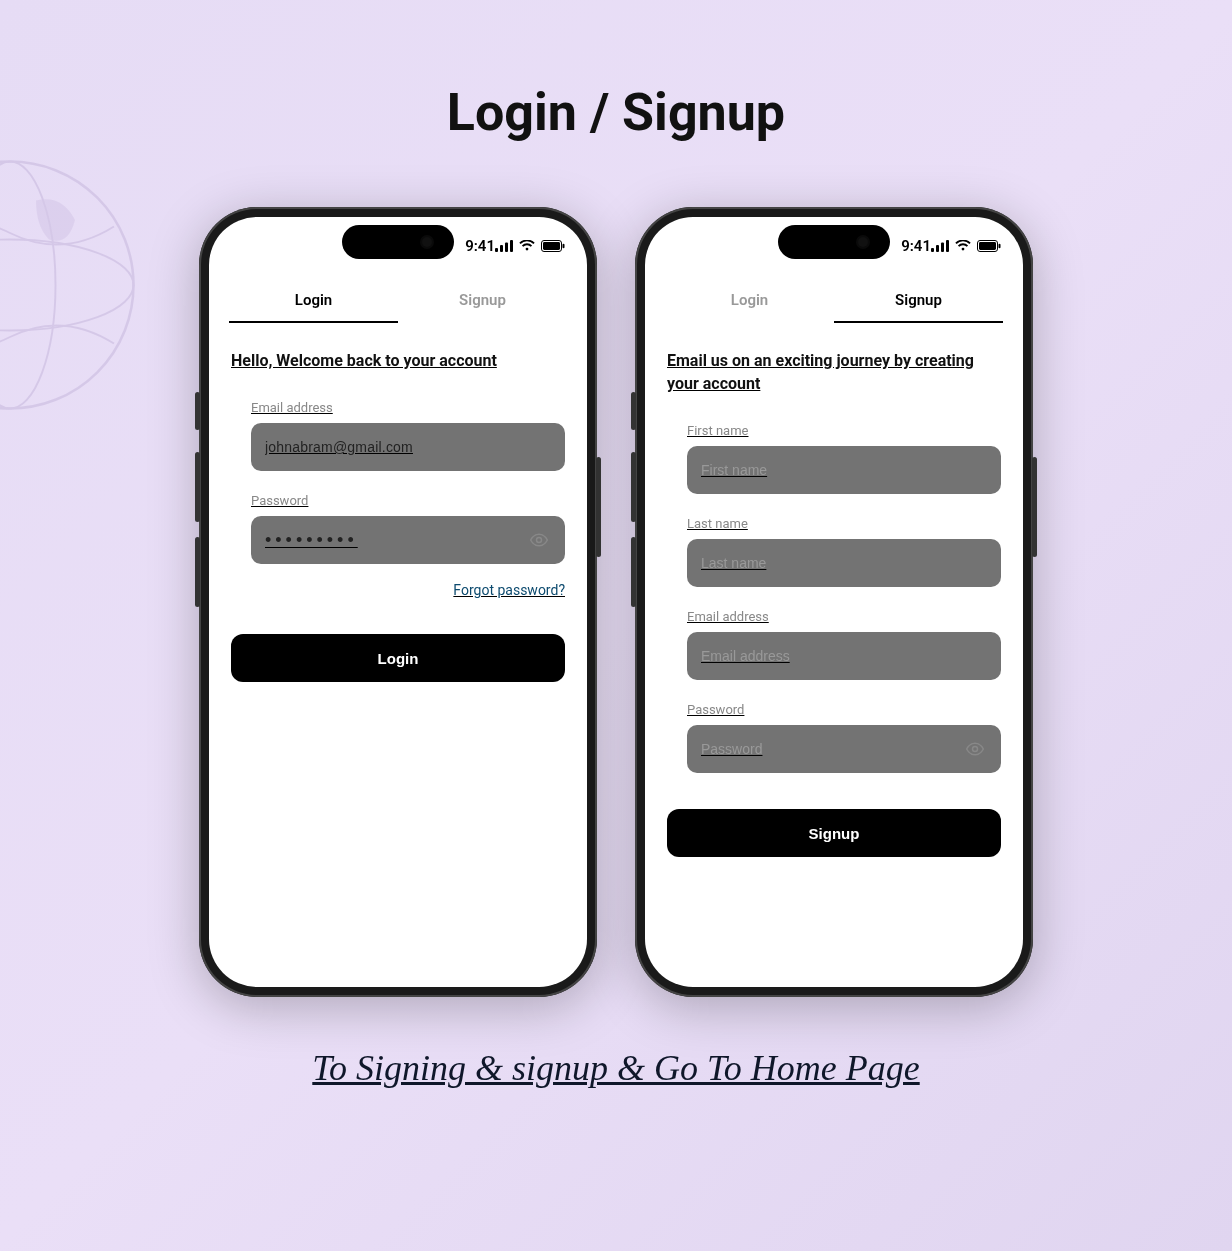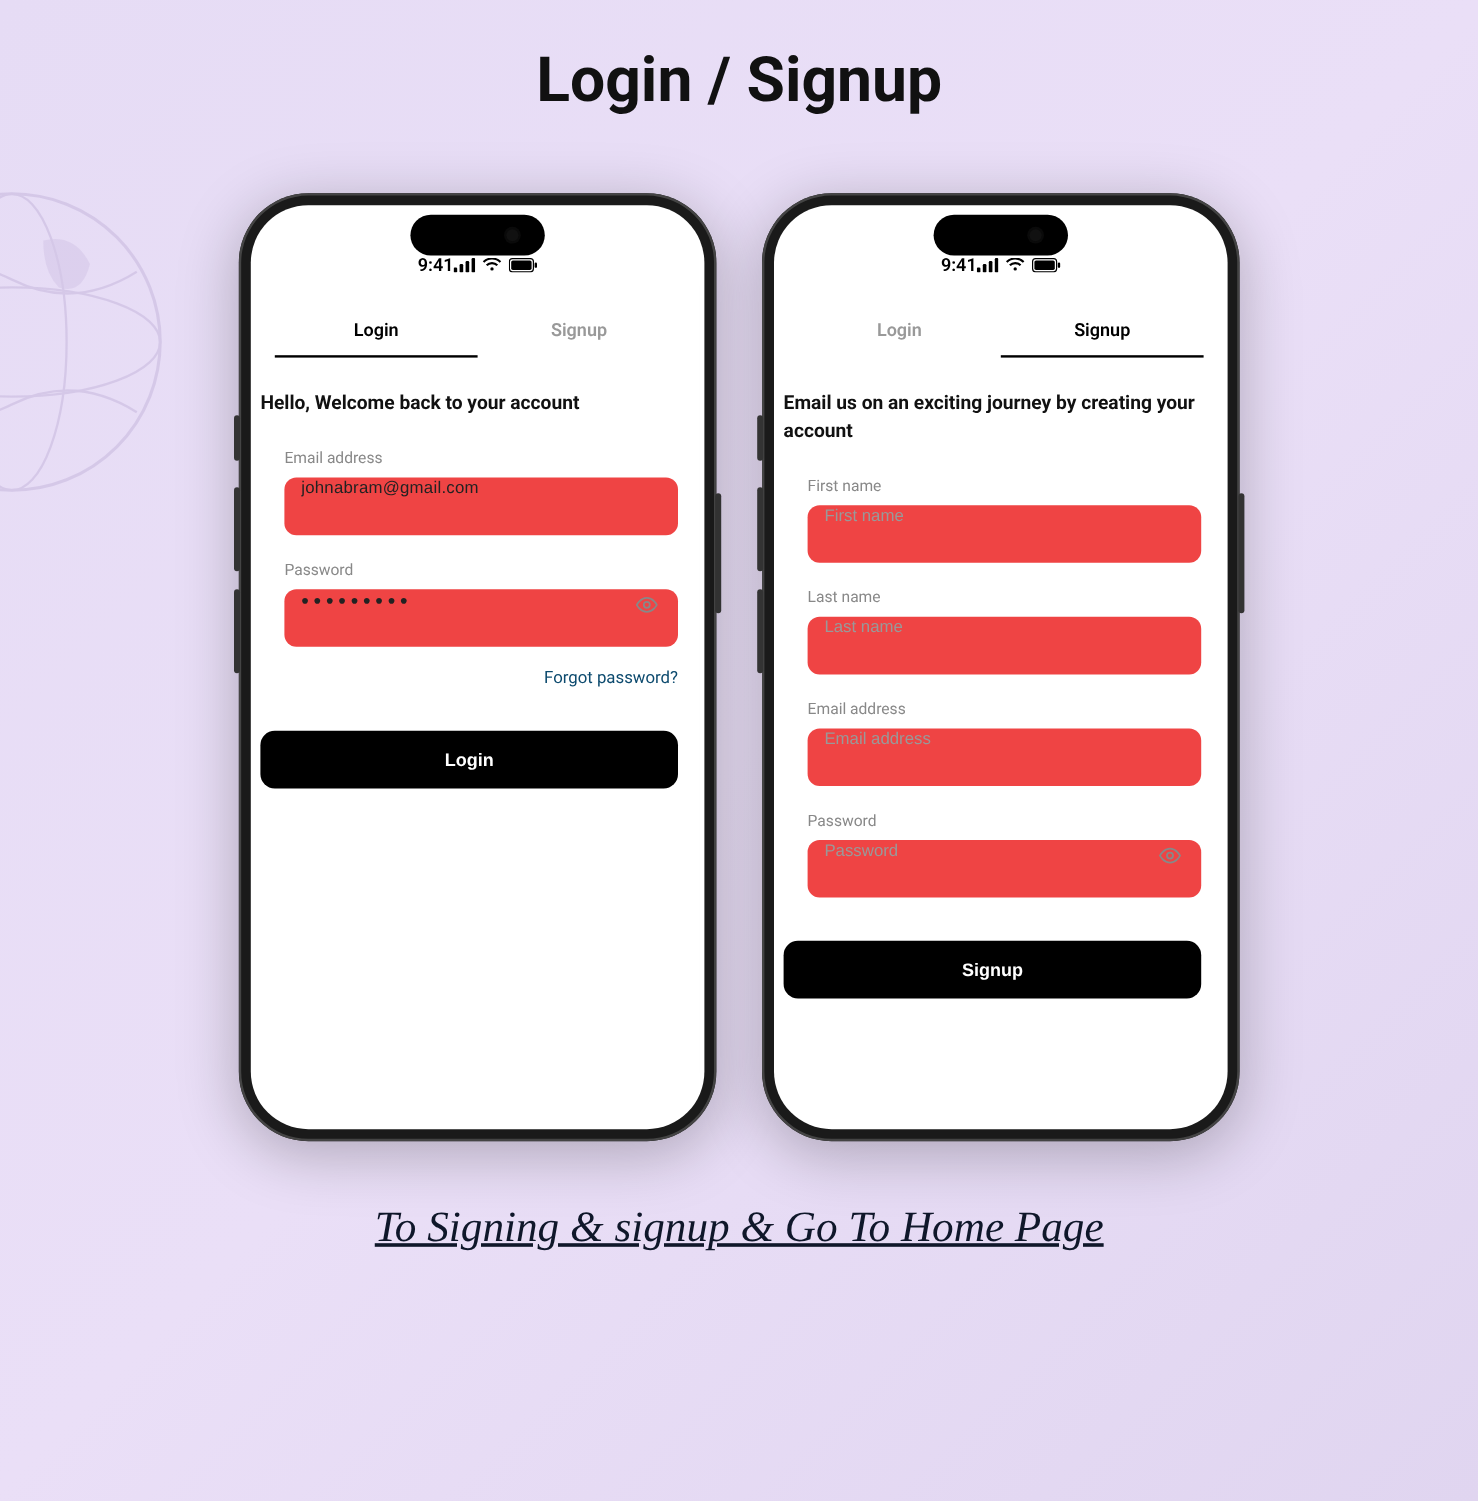--- a/index.html
+++ b/index.html
@@ -18,21 +18,21 @@
   width: 260px;
   height: 260px;
   opacity: 0.14;
   pointer-events: none;
 }
 .page-title {
   text-align: center;
   font-size: 52px;
   font-weight: 700;
   color: #111;
-  padding-top: 36px;
+  padding-top: 82px;
 }
 .phones-row {
   display: flex;
   justify-content: center;
   gap: 38px;
   margin-top: 64px;
 }
 .phone {
   width: 398px;
   height: 790px;
@@ -72,28 +72,27 @@
 .screen {
   width: 100%;
   height: 100%;
   background: #fff;
   border-radius: 48px;
   overflow: hidden;
   position: relative;
 }
 .status-bar {
   display: flex;
-  justify-content: center;
+  justify-content: flex-end;
   align-items: center;
   padding: 14px 22px 0 22px;
   height: 44px;
   font-size: 15px;
   font-weight: 600;
   color: #000;
-  margin-top: 21px;
 }
 .status-icons { display: flex; align-items: center; gap: 6px; }
 .tabs {
   display: flex;
   margin: 18px 20px 0 20px;
 }
 .tab {
   flex: 1;
   text-align: center;
   padding: 12px 0;
@@ -101,41 +100,42 @@
   font-weight: 600;
   color: #999;
   border-bottom: 1px solid transparent;
   cursor: pointer;
 }
 .tab.active {
   color: #000;
   border-bottom: 2px solid #000;
 }
 .content {
-  padding: 26px 22px 0 8px;
+  padding: 26px 22px 0 22px;
+  text-decoration: underline;
 }
 .heading {
   font-size: 16px;
   font-weight: 700;
   color: #111;
   line-height: 1.45;
   margin-bottom: 28px;
 }
 .field { margin-bottom: 22px; margin-left: 20px; }
 .field-label {
   font-size: 13px;
   color: #888;
   margin-bottom: 8px;
   display: block;
 }
 .input-wrap {
-  background: #ef4444;
+  background: #737373;
   border-radius: 10px;
   display: flex;
-  align-items: flex-start;
+  align-items: center;
   padding: 0 14px;
   height: 48px;
 }
 .input-wrap input {
   border: none;
   background: transparent;
   outline: none;
   width: 100%;
   font-size: 14px;
   color: #222;

